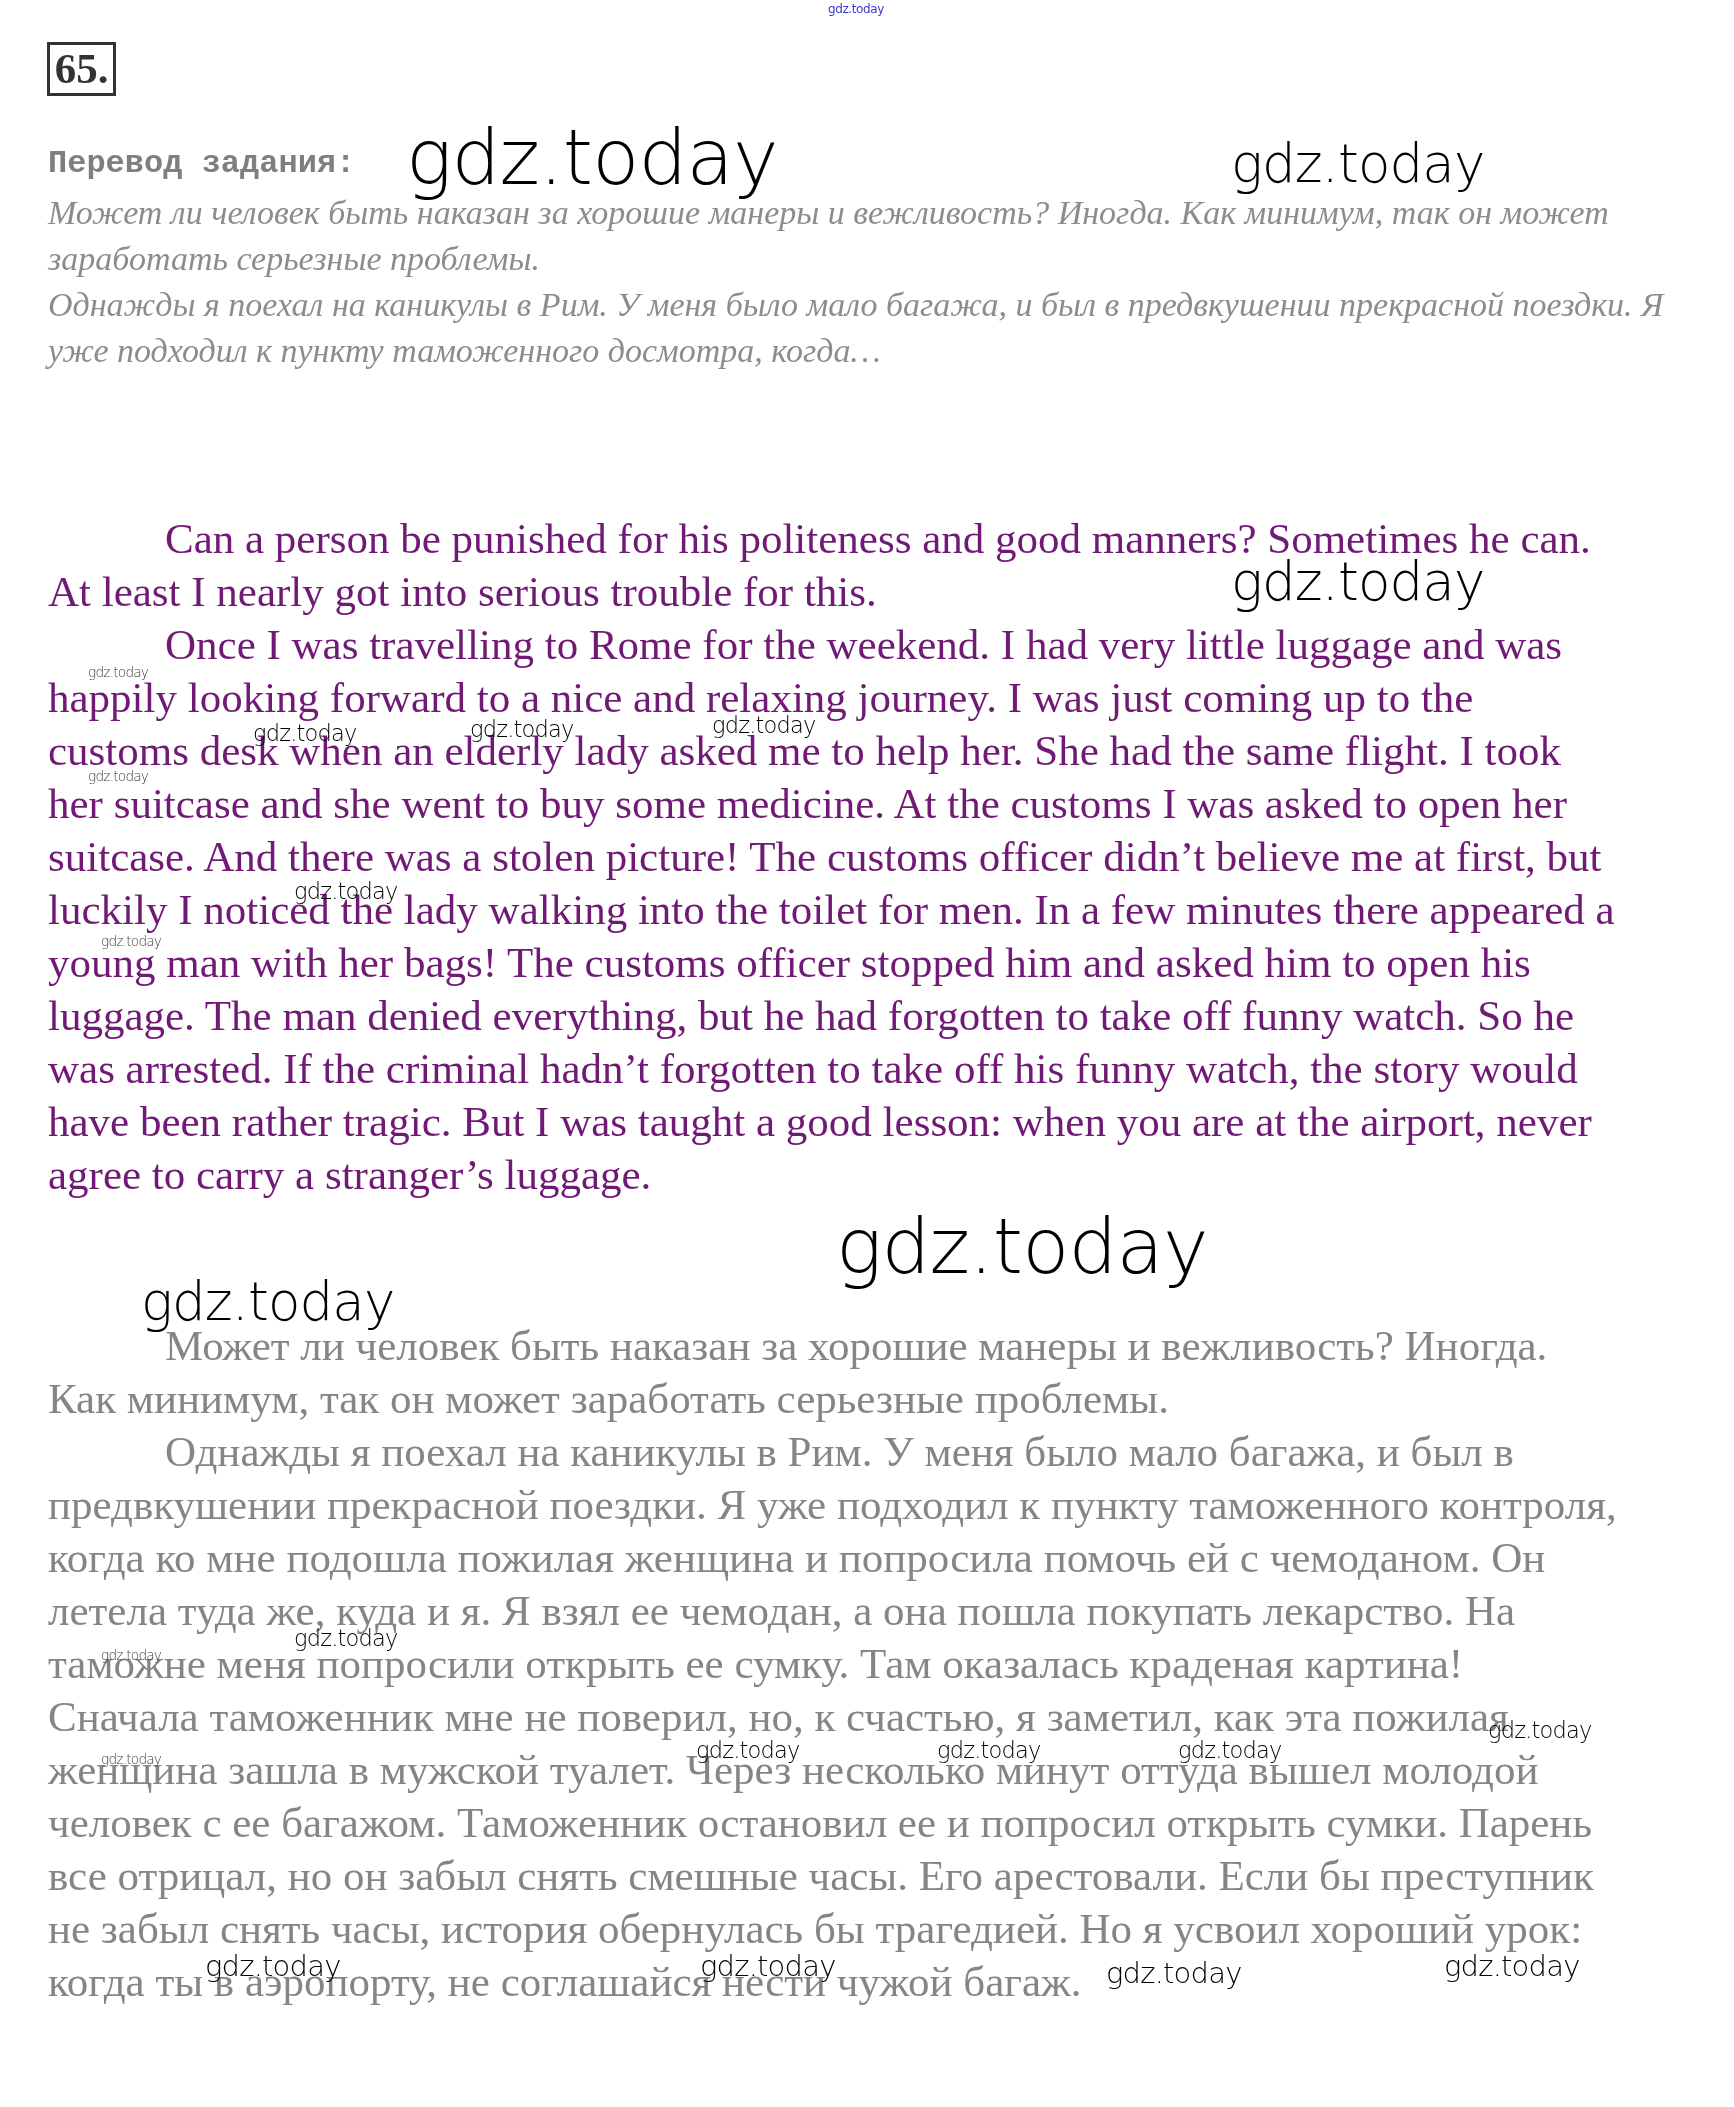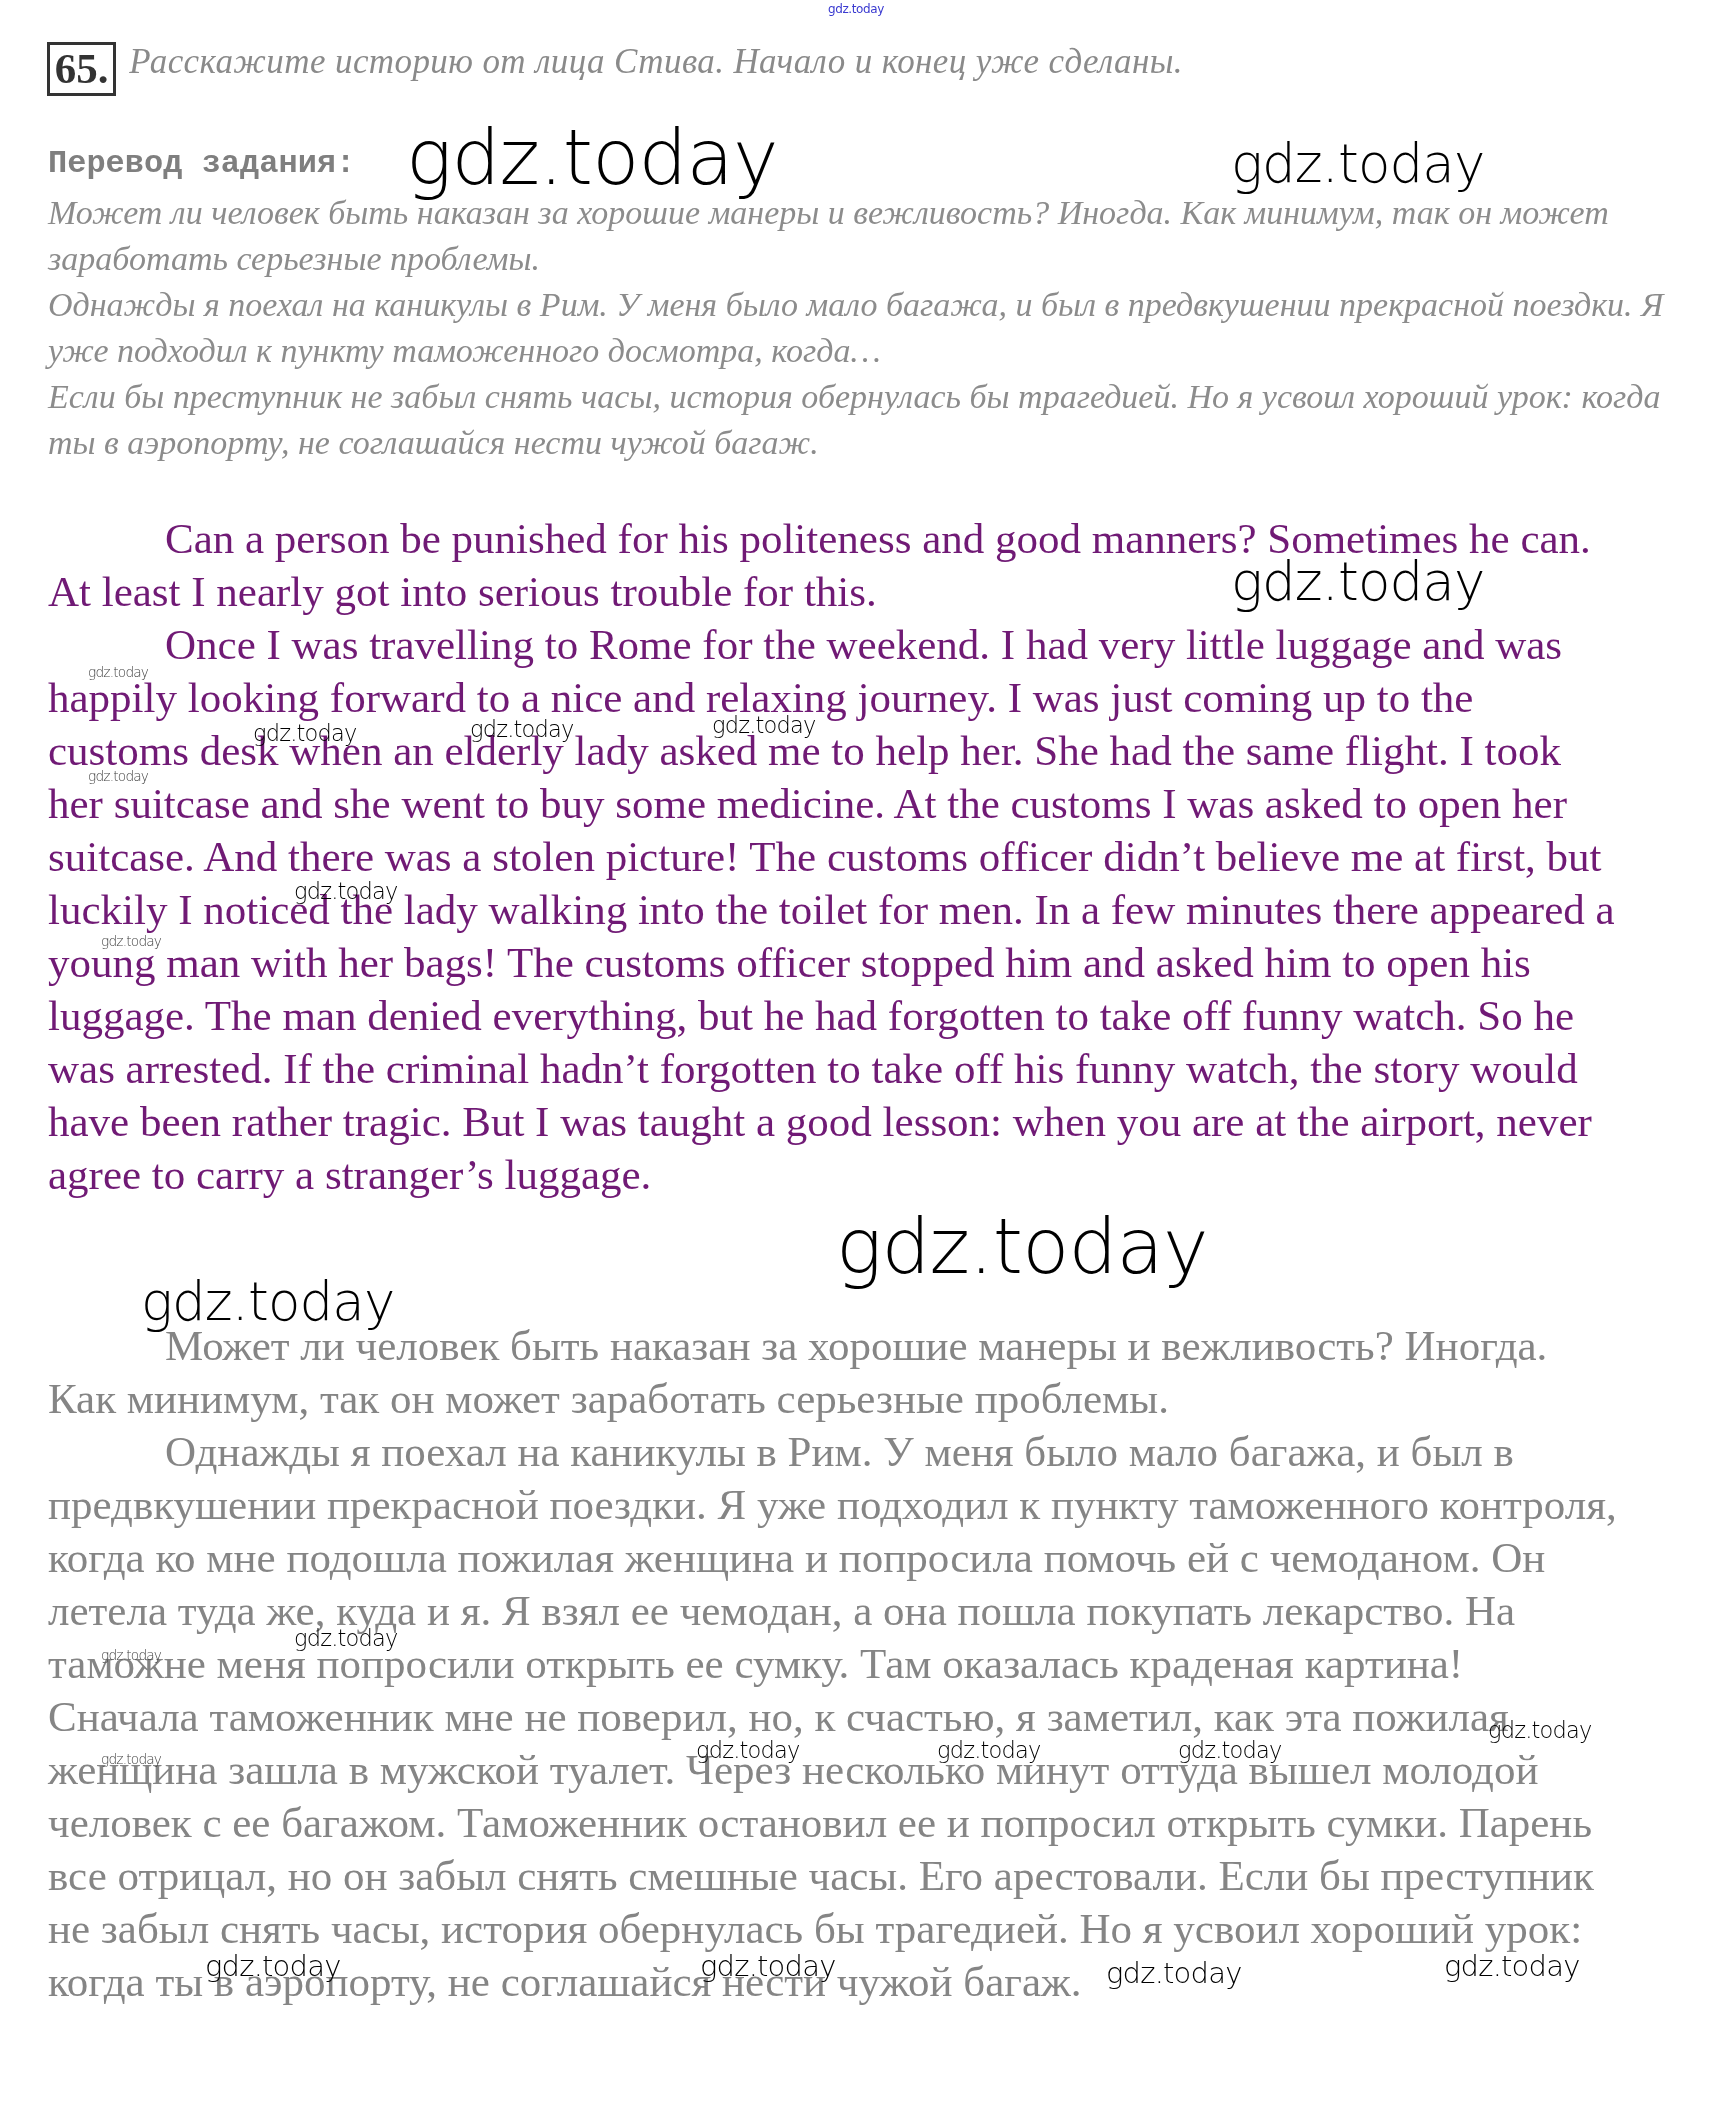--- a/index.html
+++ b/index.html
@@ -32,29 +32,27 @@
 </style>
 </head>
 <body>
 
 <div class="page">
 
   <div class="top-mark">gdz.today</div>
 
   <div class="task-header">
     <span class="task-num">65.</span>
-    <span class="task-text">Расскажите историю от лица Стива. Начало и конец уже сделаны.</span>
   </div>
 
   <div class="tr-label">Перевод задания:</div>
 
   <div class="tr-block">
     <p>Может ли человек быть наказан за хорошие манеры и вежливость? Иногда. Как минимум, так он может заработать серьезные проблемы.</p>
     <p>Однажды я поехал на каникулы в Рим. У меня было мало багажа, и был в предвкушении прекрасной поездки. Я уже подходил к пункту таможенного досмотра, когда…</p>
-    <p>Если бы преступник не забыл снять часы, история обернулась бы трагедией. Но я усвоил хороший урок: когда ты в аэропорту, не соглашайся нести чужой багаж.</p>
   </div>
 
   <div class="en-block">
     <p>Can a person be punished for his politeness and good manners? Sometimes he can. At least I nearly got into serious trouble for this.</p>
     <p>Once I was travelling to Rome for the weekend. I had very little luggage and was happily looking forward to a nice and relaxing journey. I was just coming up to the customs desk when an elderly lady asked me to help her. She had the same flight. I took her suitcase and she went to buy some medicine. At the customs I was asked to open her suitcase. And there was a stolen picture! The customs officer didn’t believe me at first, but luckily I noticed the lady walking into the toilet for men. In a few minutes there appeared a young man with her bags! The customs officer stopped him and asked him to open his luggage. The man denied everything, but he had forgotten to take off funny watch. So he was arrested. If the criminal hadn’t forgotten to take off his funny watch, the story would have been rather tragic. But I was taught a good lesson: when you are at the airport, never agree to carry a stranger’s luggage.</p>
   </div>
 
   <div class="ru-block">
     <p>Может ли человек быть наказан за хорошие манеры и вежливость? Иногда. Как минимум, так он может заработать серьезные проблемы.</p>
     <p>Однажды я поехал на каникулы в Рим. У меня было мало багажа, и был в предвкушении прекрасной поездки. Я уже подходил к пункту таможенного контроля, когда ко мне подошла пожилая женщина и попросила помочь ей с чемоданом. Он летела туда же, куда и я. Я взял ее чемодан, а она пошла покупать лекарство. На таможне меня попросили открыть ее сумку. Там оказалась краденая картина! Сначала таможенник мне не поверил, но, к счастью, я заметил, как эта пожилая женщина зашла в мужской туалет. Через несколько минут оттуда вышел молодой человек с ее багажом. Таможенник остановил ее и попросил открыть сумки. Парень все отрицал, но он забыл снять смешные часы. Его арестовали. Если бы преступник не забыл снять часы, история обернулась бы трагедией. Но я усвоил хороший урок: когда ты в аэропорту, не соглашайся нести чужой багаж.</p>

